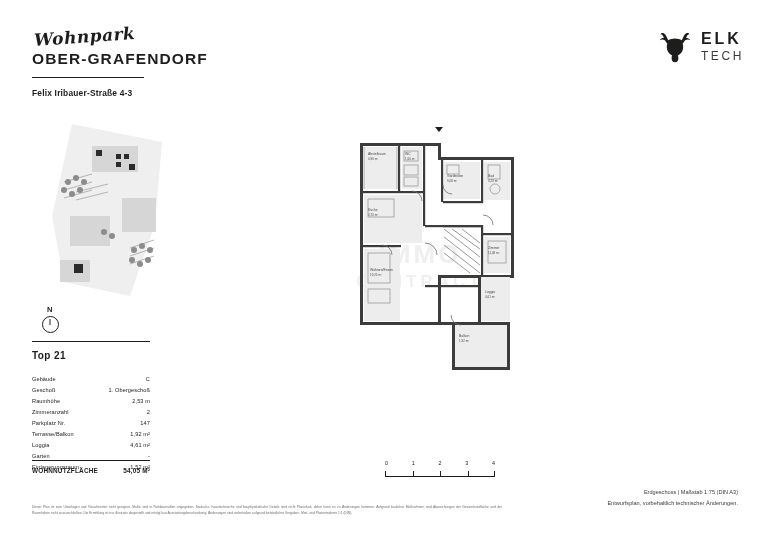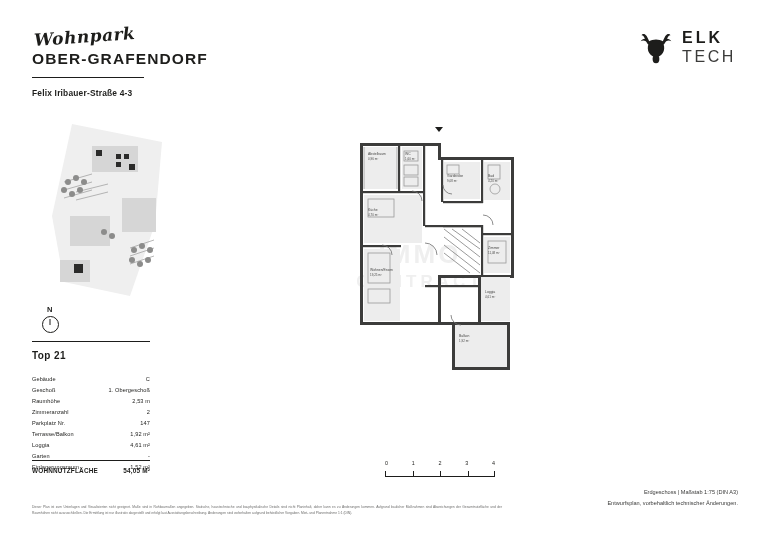--- a/index.html
+++ b/index.html
@@ -58,40 +58,40 @@
     margin-top: 9px;
     font-size: 8.4px;
     font-weight: bold;
     line-height: 1.55;
     letter-spacing: 0.2px;
   }
 
   
   .logo-block {
     position: absolute;
-    right: 34px;
+    right: 26px;
     top: 30px;
     display: flex;
     align-items: center;
     gap: 9px;
   }
   .logo-mark {
     width: 34px;
     height: 34px;
   }
   .logo-text {
     line-height: 1.05;
   }
   .logo-text .l1 {
     font-size: 16px;
     font-weight: bold;
     letter-spacing: 3px;
   }
   .logo-text .l2 {
-    font-size: 16px;
+    font-size: 12px;
     letter-spacing: 2.6px;
     color: #3b3b3a;
     margin-top: 2px;
   }
 
   
   .siteplan {
     position: absolute;
     left: 34px;
     top: 120px;

